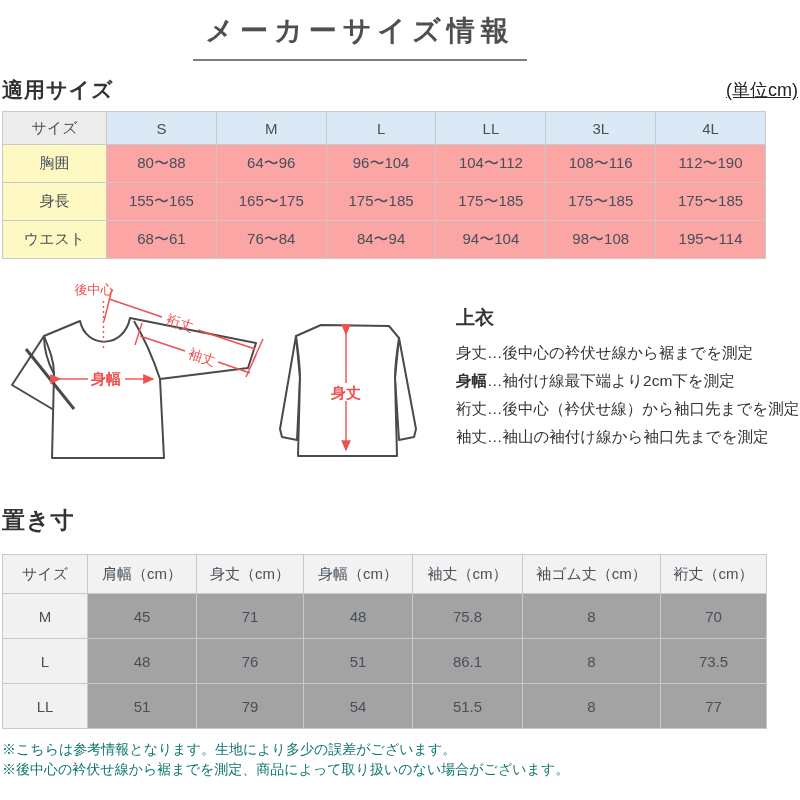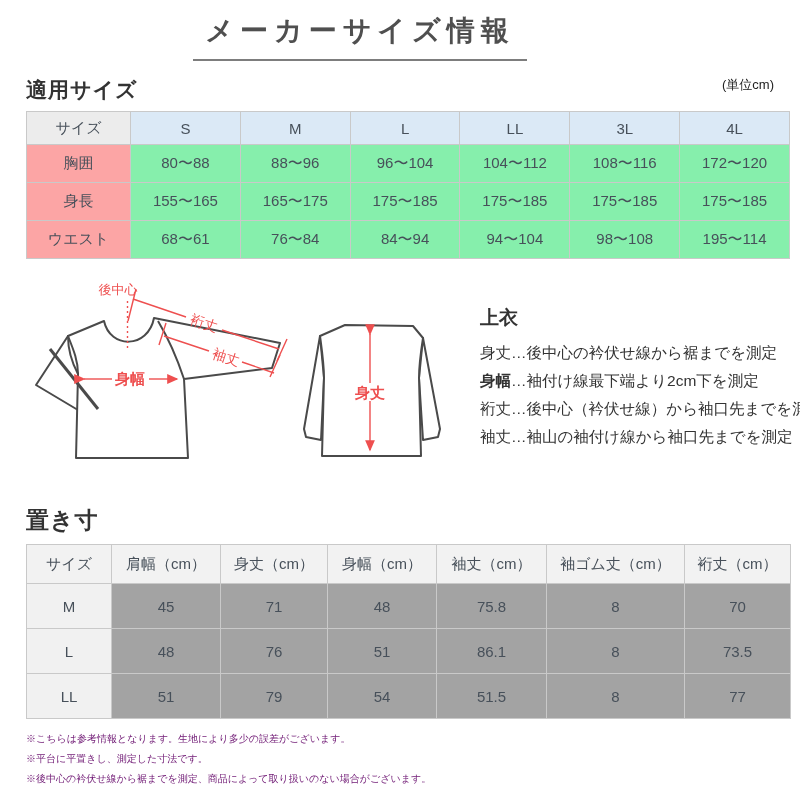--- a/index.html
+++ b/index.html
@@ -1,66 +1,66 @@
 <!DOCTYPE html>
 <html lang="ja"><head>
 <meta charset="utf-8">
 <style>
   * { box-sizing: border-box; margin: 0; padding: 0; }
   html,body { width: 800px; background: #ffffff; font-family: "Liberation Sans", sans-serif; color:#333; }
-  .page { width: 800px; height: 800px; padding: 0 26px; overflow: hidden; }
+  .page { width: 800px; height: 800px; padding: 0 2px; overflow: hidden; }
 
   
   .title-wrap { text-align: center; margin: 10px 80px 0 0; }
   .title-wrap h1 {
     display: inline-block;
     font-size: 28px; font-weight: bold; color: #4f4f4f;
     letter-spacing: 6px;
     padding: 2px 12px 9px 12px;
     border-bottom: 2px solid #7d7d7d;
   }
 
   
-  .sec-head { display: flex; justify-content: space-between; align-items: flex-start; margin: 15px 0 7px 0; }
+  .sec-head { display: flex; justify-content: space-between; align-items: center; margin: 15px 0 7px 0; }
   h2.sec-title { font-size: 21px; font-weight: bold; color: #333; letter-spacing: 1px; }
-  .unit-note { font-size: 13px; color: #222; }
-  h2.big { font-size: 23px; margin: 8px 0 8px 0; }
+  .unit-note { font-size: 18px; color: #222; text-decoration: underline; }
+  h2.big { font-size: 23px; margin: 8px 0 18px 0; }
 
   
   table { border-collapse: collapse; width: 764px; table-layout: fixed; }
   th, td { border: 1px solid #c9c9c9; text-align: center; vertical-align: middle;
            font-size: 15px; color: #47505a; font-weight: normal; }
 
   
   #t1 th { height: 33px; }
-  #t1 td { height: 38px; background: #86efac; }
+  #t1 td { height: 38px; background: #fca5a5; }
   #t1 .corner { background: #ececec; width: 104px; }
   #t1 .hblue  { background: #dbe9f6; }
-  #t1 td.lbl  { background: #fca5a5; }
+  #t1 td.lbl  { background: #fef9c3; }
 
   
   #t2 th { height: 39px; background: #f2f2f2; }
   #t2 td { height: 45px; background: #a3a3a3; }
   #t2 td.lbl { background: #f1f1f1; }
   #t2 col.c1 { width: 85px; }  #t2 col.c2 { width: 109px; }
   #t2 col.c3 { width: 107px; } #t2 col.c4 { width: 109px; }
   #t2 col.c5 { width: 110px; } #t2 col.c6 { width: 138px; }
   #t2 col.c7 { width: 106px; }
 
   
   .diagram { display: flex; margin-top: 2px; height: 236px; }
   .diagram svg { flex: 0 0 auto; margin-left: -8px; }
   .guide { padding-top: 44px; padding-left: 12px; }
   .guide h3 { font-size: 19px; font-weight: bold; color: #333; margin-bottom: 8px; }
   .guide-line { font-size: 15.5px; color: #333; line-height: 28px; white-space: nowrap; }
   .guide-line .term.bold { font-weight: bold; }
 
   
   .notes { margin-top: 10px; }
-  .notes p { font-size: 10px; color: #701a75; line-height: 20px; }
+  .notes p { font-size: 14px; color: #0f766e; line-height: 20px; }
 </style>
 </head>
 <body>
 
 <div class="page">
 
   <div class="title-wrap">
     <h1>メーカーサイズ情報</h1>
   </div>
 
@@ -78,25 +78,25 @@
             <th class="hblue">L</th>
             <th class="hblue">LL</th>
             <th class="hblue">3L</th>
             <th class="hblue">4L</th>
           </tr>
         </thead>
       <tbody id="t1-body">
           <tr>
             <td class="lbl">胸囲</td>
             <td>80〜88</td>
-            <td>88〜96</td>
+            <td>64〜96</td>
             <td>96〜104</td>
             <td>104〜112</td>
             <td>108〜116</td>
-            <td>172〜120</td>
+            <td>112〜190</td>
           </tr>
           <tr>
             <td class="lbl">身長</td>
             <td>155〜165</td>
             <td>165〜175</td>
             <td>175〜185</td>
             <td>175〜185</td>
             <td>175〜185</td>
             <td>175〜185</td>
           </tr>
@@ -228,17 +228,16 @@
             <td>51.5</td>
             <td>8</td>
             <td>77</td>
           </tr>
         </tbody>
     </table>
   </section>
 
   <footer class="notes" id="notes">
       <p>※こちらは参考情報となります。生地により多少の誤差がございます。</p>
-      <p>※平台に平置きし、測定した寸法です。</p>
       <p>※後中心の衿伏せ線から裾までを測定、商品によって取り扱いのない場合がございます。</p>
     </footer>
 
 </div>
 
 </body></html>

